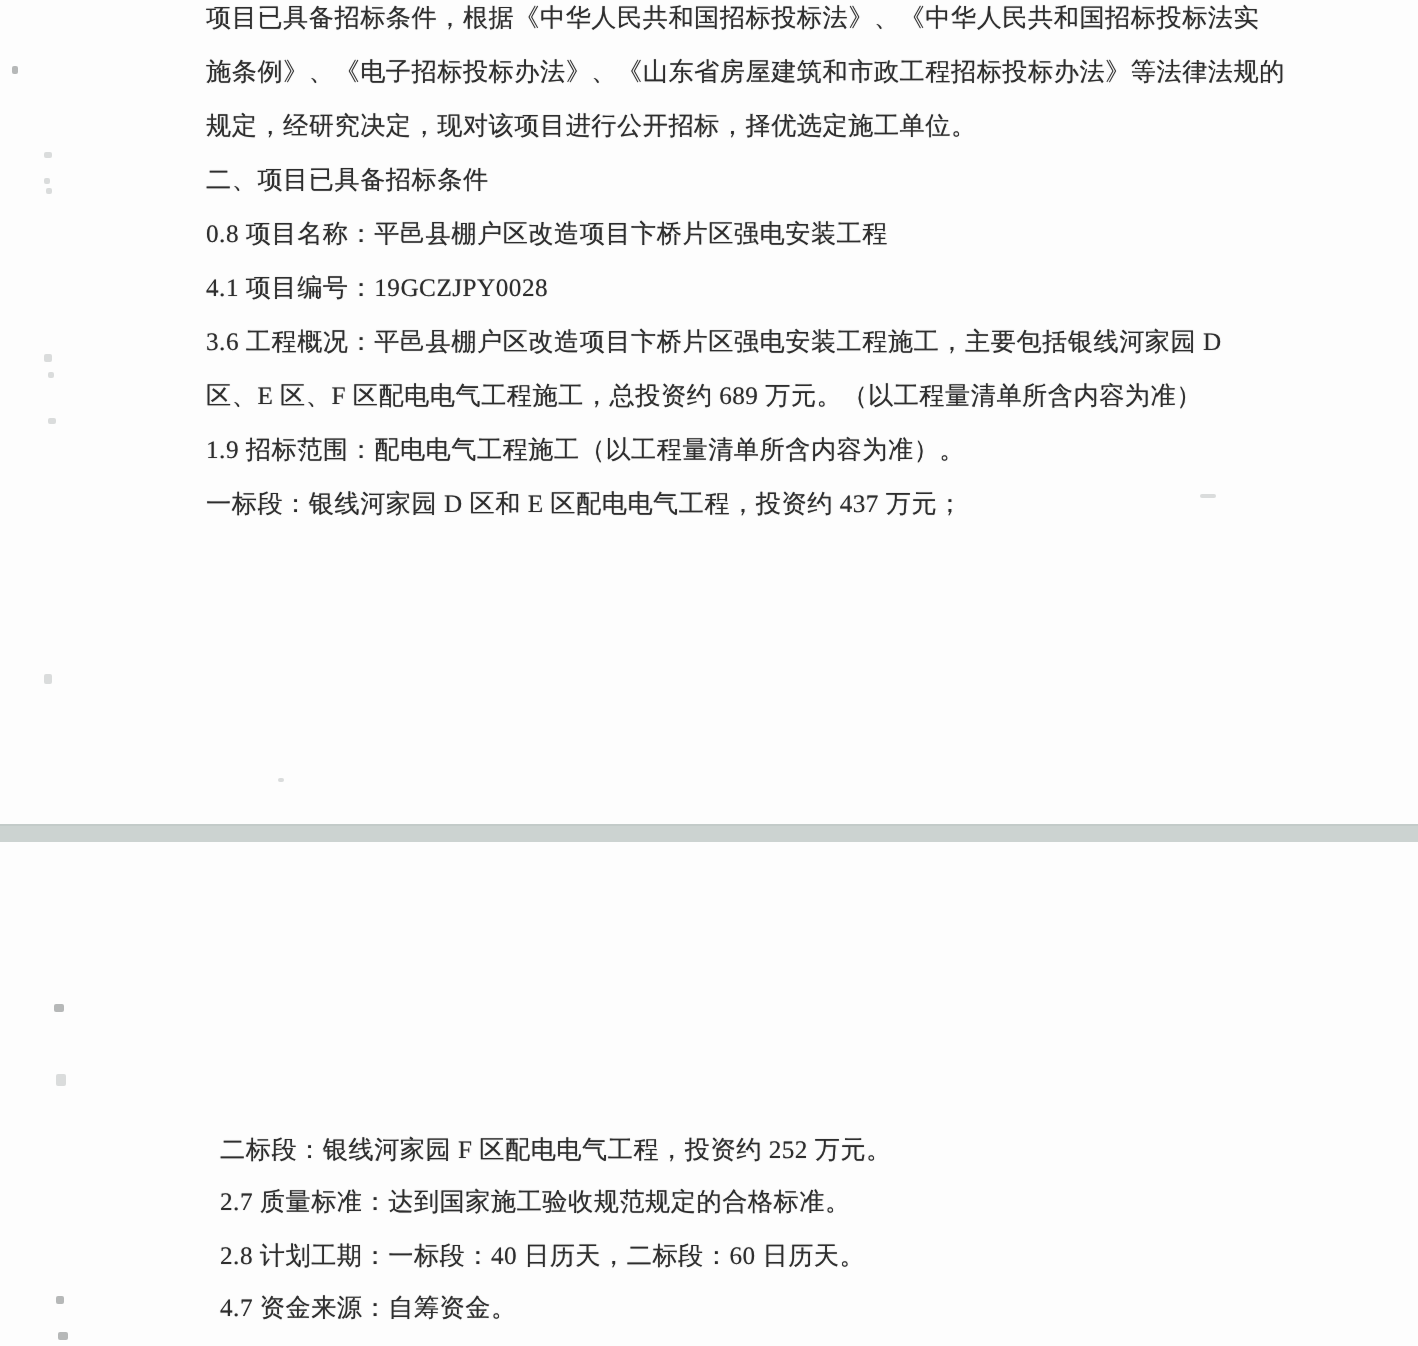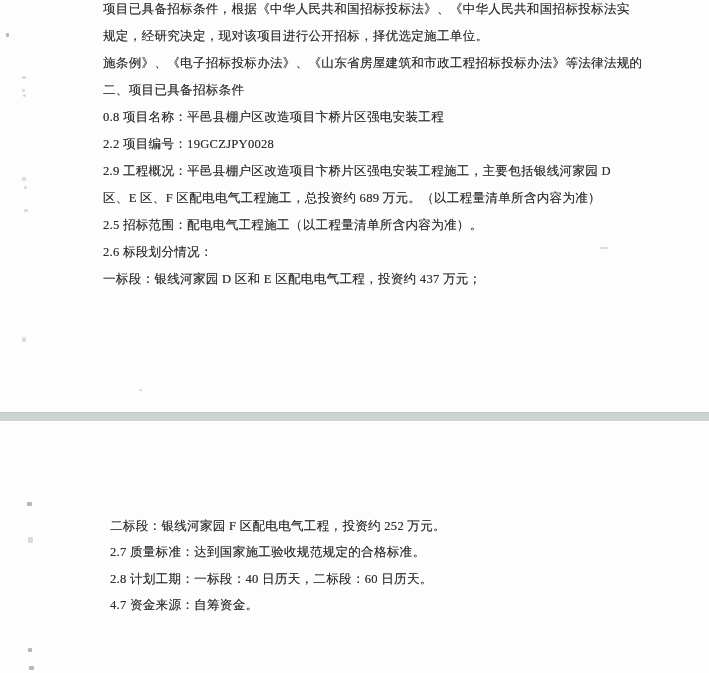--- a/index.html
+++ b/index.html
@@ -38,21 +38,21 @@
     position: absolute;
     color: #2e2e2e;
   }
   .textblock-1 {
     left: 103px;
     top: -4px;
     width: 540px;
   }
   .textblock-2 {
     left: 110px;
-    top: 513px;
+    top: 562px;
     width: 540px;
   }
   .line {
     font-size: 12.6px;
     letter-spacing: 0.25px;
     white-space: pre;
     color: #2e2e2e;
     text-shadow: 0 0 0.5px rgba(46,46,46,0.55);
   }
   .textblock-1 .line { height: 27px; line-height: 27px; }
@@ -65,29 +65,28 @@
   .speck.faint { background: rgba(130,135,135,0.28); }
 </style>
 </head>
 <body>
 
 <div class="canvas">
 
   <section class="page page-1">
     <div class="textblock textblock-1">
       <div class="line">项目已具备招标条件，根据《中华人民共和国招标投标法》、《中华人民共和国招标投标法实</div>
+      <div class="line">施条例》、《电子招标投标办法》、《山东省房屋建筑和市政工程招标投标办法》等法律法规的</div>
       <div class="line">规定，经研究决定，现对该项目进行公开招标，择优选定施工单位。</div>
-      <div class="line">施条例》、《电子招标投标办法》、《山东省房屋建筑和市政工程招标投标办法》等法律法规的</div>
       <div class="line">二、项目已具备招标条件</div>
       <div class="line">0.8 项目名称：平邑县棚户区改造项目卞桥片区强电安装工程</div>
-      <div class="line">2.2 项目编号：19GCZJPY0028</div>
-      <div class="line">2.9 工程概况：平邑县棚户区改造项目卞桥片区强电安装工程施工，主要包括银线河家园 D</div>
+      <div class="line">4.1 项目编号：19GCZJPY0028</div>
+      <div class="line">3.6 工程概况：平邑县棚户区改造项目卞桥片区强电安装工程施工，主要包括银线河家园 D</div>
       <div class="line">区、E 区、F 区配电电气工程施工，总投资约 689 万元。（以工程量清单所含内容为准）</div>
-      <div class="line">2.5 招标范围：配电电气工程施工（以工程量清单所含内容为准）。</div>
-      <div class="line">2.6 标段划分情况：</div>
+      <div class="line">1.9 招标范围：配电电气工程施工（以工程量清单所含内容为准）。</div>
       <div class="line">一标段：银线河家园 D 区和 E 区配电电气工程，投资约 437 万元；</div>
     </div>
   </section>
 
   <div class="separator"></div>
 
   <section class="page page-2">
   </section>
 
   <div class="textblock textblock-2">

